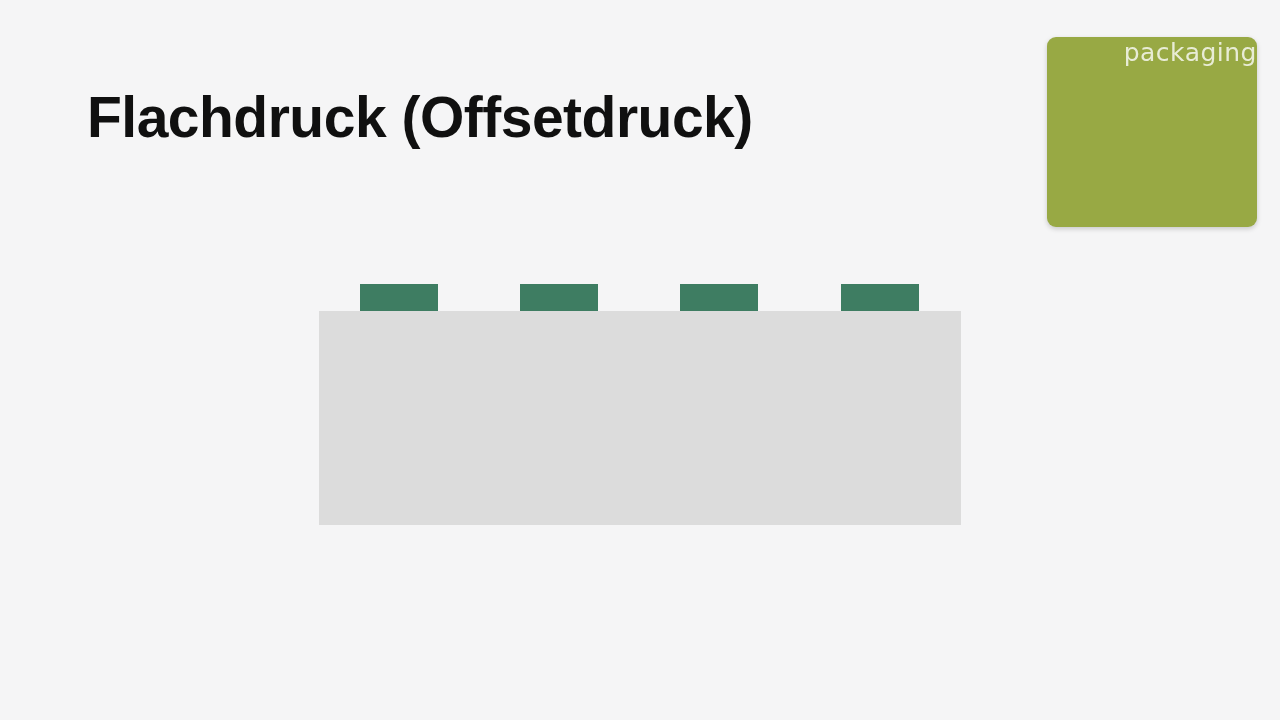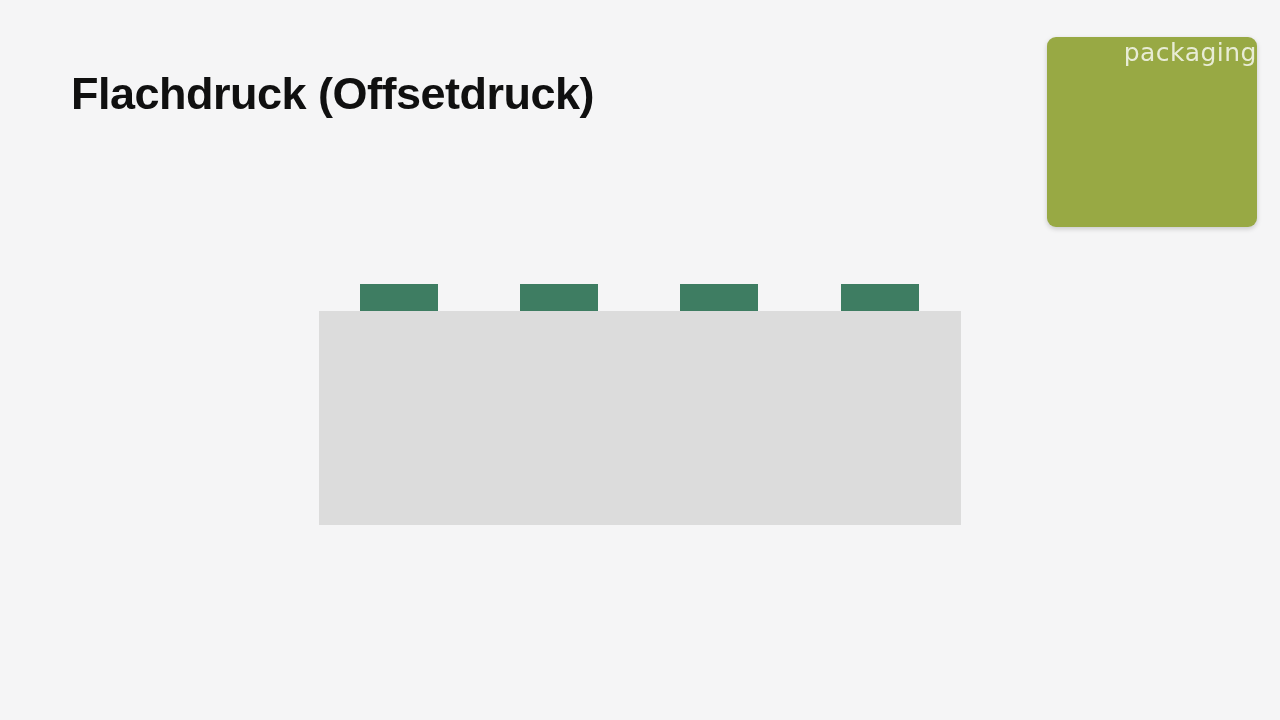--- a/index.html
+++ b/index.html
@@ -14,22 +14,22 @@
   }
   .slide {
     position: relative;
     width: 1280px;
     height: 720px;
   }
   .title {
     position: absolute;
     left: 71px;
     top: 68px;
-    margin: 0;
-    font-size: 45px;
+    margin: 16px;
+    font-size: 57px;
     font-weight: bold;
     letter-spacing: -0.5px;
     color: #101010;
     font-family: "Liberation Sans", sans-serif;
   }
   .logo {
     position: absolute;
     left: 1047px;
     top: 37px;
     width: 210px;

